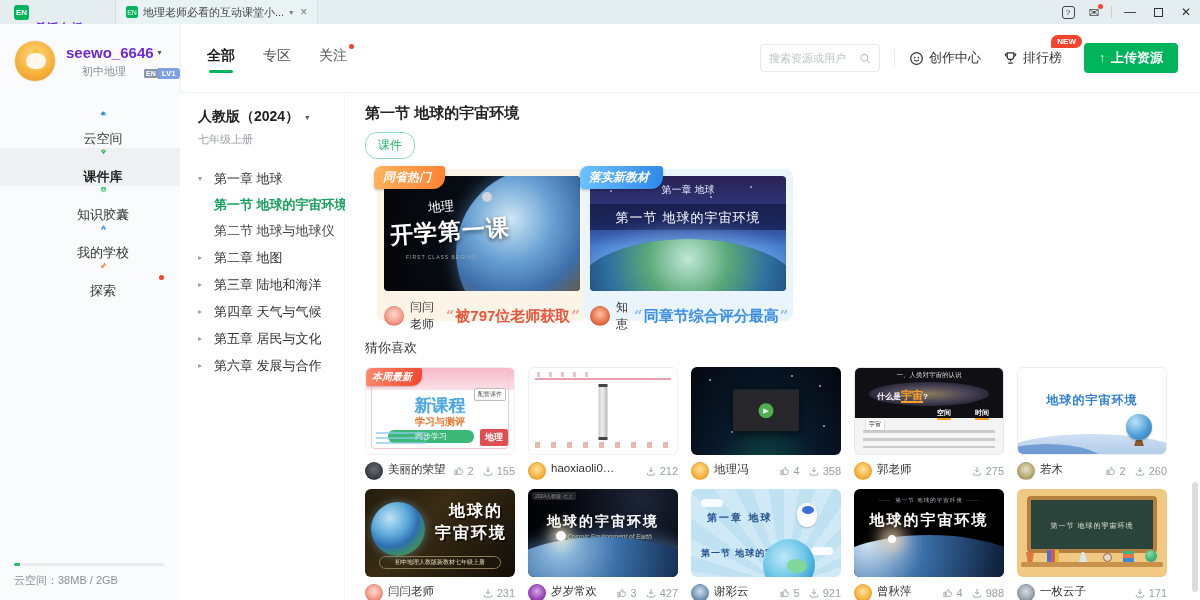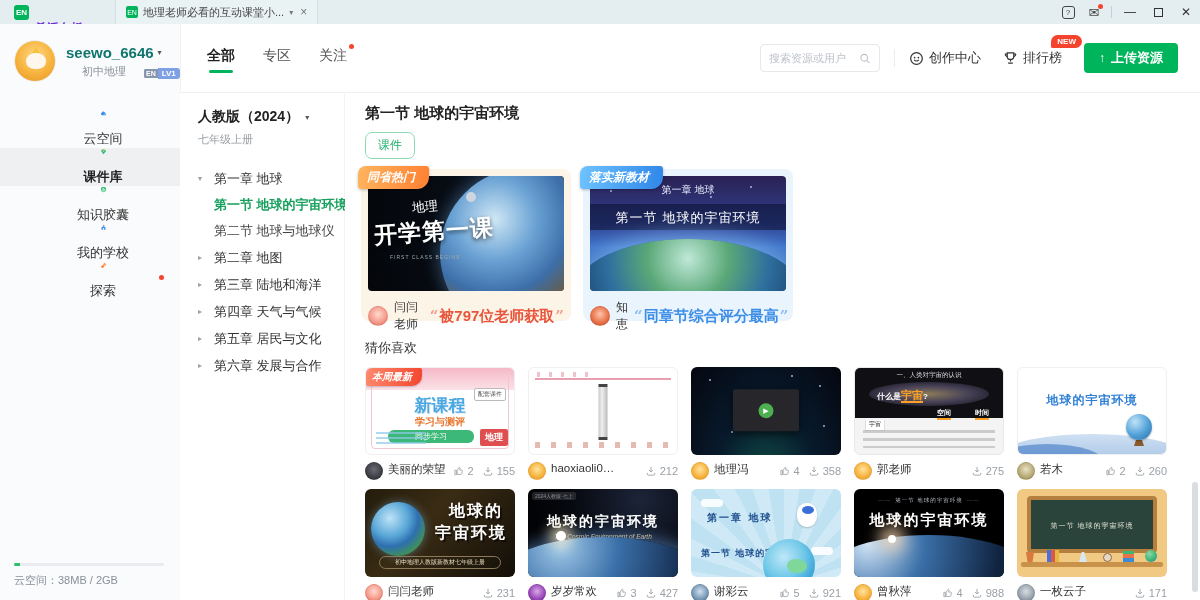--- a/index.html
+++ b/index.html
@@ -27,21 +27,21 @@
   .max-box { width:9px; height:9px; border:1.2px solid #333; }
 
   
   .sidebar { position:absolute; left:0; top:24px; width:180px; height:576px; background:#fafbfc; }
   .user-block { padding:16px 0 10px 14px; display:flex; gap:10px; align-items:center; }
   .user-avatar { width:42px; height:42px; border-radius:50%; background:radial-gradient(circle at 50% 38%, #ffd98a 0%, #f6b33c 55%, #e8922a 100%); border:1px solid #eee; position:relative; overflow:hidden; }
   .user-avatar::after { content:""; position:absolute; left:11px; top:12px; width:20px; height:16px; background:#fff7ec; border-radius:50% 50% 45% 45%; }
   .user-avatar::before { content:""; position:absolute; left:17px; top:6px; width:8px; height:6px; background:#f6c23c; clip-path:polygon(50% 0,100% 100%,0 100%); z-index:2; }
   .user-meta { display:flex; flex-direction:column; gap:3px; }
   .user-name-row { display:flex; align-items:center; gap:4px; }
-  .user-name { font-size:15px; font-weight:bold; color:#0f766e; }
+  .user-name { font-size:15px; font-weight:bold; color:#6d28d9; }
   .user-caret { font-size:8px; color:#555; }
   .user-sub-row { display:flex; align-items:flex-end; gap:18px;margin-left:16px; }
   .user-subject { font-size:11px; color:#8a9099; }
   .lv-badge { display:inline-flex; align-items:center; border-radius:3px; overflow:hidden; }
   .lv-en { background:#8795ad; color:#fff; font-size:7px; font-weight:bold; padding:1px 2px; }
   .lv-num { background:#7fa0e2; color:#fff; font-size:8px; font-weight:bold; padding:1px 4px; }
   .nav { margin-top:18px; }
   .nav-item { height:38px; display:flex; align-items:center; gap:13px; padding-left:26px; cursor:pointer; position:relative;flex-direction:column; }
   .nav-item.active { background:#eef0f2; }
   .nav-label { font-size:13px; color:#333; }
@@ -84,25 +84,25 @@
   .tree-sec.selected .tree-label { color:#18a05e; font-weight:bold; }
   .promo-banner { position:absolute; left:12px; bottom:14px; width:140px; height:50px; border-radius:8px; background:linear-gradient(115deg,#3f8ef5 0%,#2f7ae8 55%,#35b7e8 100%); color:#fff; padding:7px 8px; overflow:hidden; }
   .promo-l1 { font-size:11.5px; font-weight:bold; text-shadow:0 1px 2px rgba(0,60,160,.5); }
   .promo-l2 { font-size:11.5px; font-weight:bold; text-shadow:0 1px 2px rgba(0,60,160,.5); }
   .promo-btn { position:absolute; left:8px; bottom:5px; background:#eaf65a; color:#2f6ae0; font-size:7px; font-weight:bold; border-radius:7px; padding:1px 7px; }
   .promo-note { position:absolute; right:5px; bottom:6px; text-align:right; font-size:7px; font-weight:bold; font-style:italic; color:#fff; line-height:1.5; text-shadow:0 1px 1px rgba(0,60,160,.6); }
 
   
   .content { position:absolute; left:345px; top:94px; width:855px; height:506px; background:#fff; overflow:hidden; }
   .page-title { position:absolute; left:20px; top:10px; font-size:15px; font-weight:bold; color:#222; }
-  .filter-tag { position:absolute; left:20px; top:38px; border:1px solid #8edcb4; color:#1fb26b; background:#fff; font-size:12px; border-radius:7px; padding:4px 12px; cursor:pointer; }
+  .filter-tag { position:absolute; left:20px; top:38px; border:1px solid #8edcb4; color:#1fb26b; background:#fff; font-size:12px; border-radius:12px; padding:4px 12px; cursor:pointer; }
 
   
   .fcard { position:absolute; top:75px; width:210px; height:152px; border-radius:8px; padding:7px; }
-  .fcard.warm { left:16px; background:#fdf4e8; }
+  .fcard.warm { left:32px; background:#fdf4e8; }
   .fcard.cool { left:238px; background:#eaf4fd; }
   .fthumb { position:relative; width:196px; height:115px; border-radius:4px; overflow:hidden; }
   .ribbon { position:absolute; z-index:5; top:-3px; left:-3px; padding:3px 14px 3px 9px; font-size:12px; font-weight:bold; font-style:italic; color:#fff; border-radius:8px 3px 12px 3px; box-shadow:0 1px 3px rgba(0,0,0,.25); }
   .ribbon.orange { background:linear-gradient(100deg,#ffb45e,#ff8032); }
   .ribbon.blue { background:linear-gradient(100deg,#6fc3ff,#2e86e8); }
   .thumbA { background:radial-gradient(circle at 85% 40%, #13263d 0%, #070b12 55%, #04060a 100%); }
   .thumbA .earth { position:absolute; right:-46px; top:-8px; width:170px; height:170px; border-radius:50%; background:radial-gradient(circle at 32% 30%, #cfe7f5 0%, #6aa2d4 25%, #3d6ea8 45%, #6b5b3f 62%, #2f4a33 78%, #15253d 95%); box-shadow:0 0 18px rgba(120,180,240,.45); }
   .thumbA .a-t1 { position:absolute; left:44px; top:22px; font-family:"DejaVu Serif",serif; font-size:13px; color:#fff; transform:rotate(-5deg); }
   .thumbA .a-t2 { position:absolute; left:6px; top:40px; font-family:"DejaVu Serif",serif; font-size:23px; font-weight:bold; color:#fff; transform:rotate(-4deg); letter-spacing:1px; text-shadow:0 2px 4px rgba(0,0,0,.6); white-space:nowrap; }
   .thumbA .a-t3 { position:absolute; left:22px; top:78px; font-size:5px; color:#9aa; letter-spacing:1px; }

